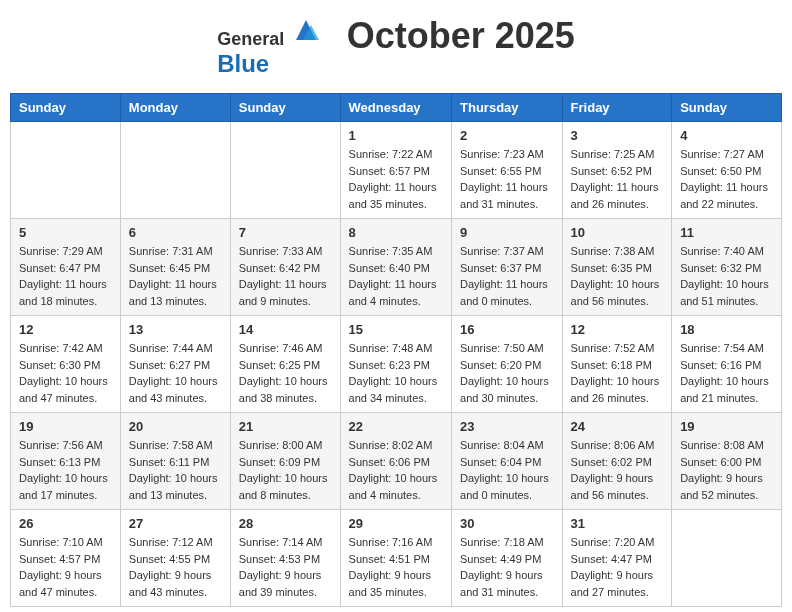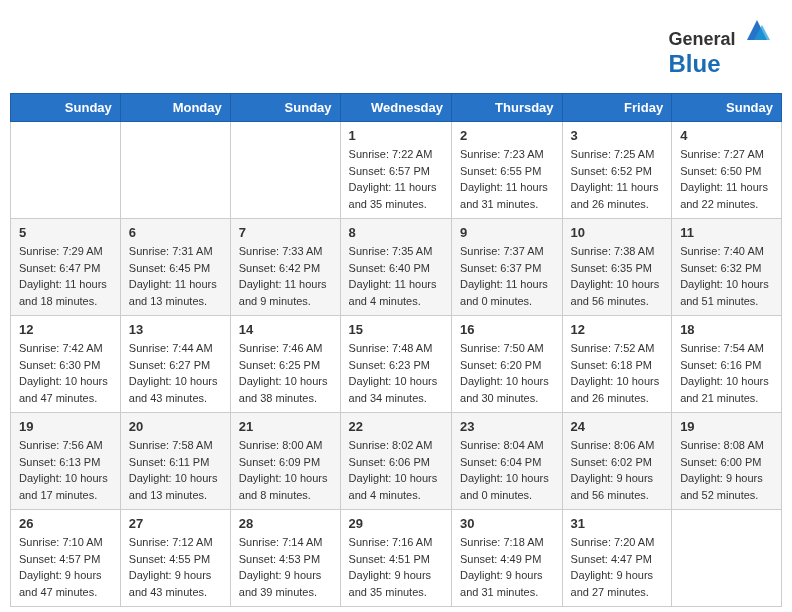--- a/index.html
+++ b/index.html
@@ -5,24 +5,25 @@
     * { box-sizing: border-box; margin: 0; padding: 0; }
     body {
       font-family: Arial, sans-serif;
       background: #fff;
       width: 792px;
       min-height: 612px;
       padding: 10px;
     }
     .header {
       display: flex;
-      justify-content: flex-end;
+      justify-content: center;
       align-items: flex-start;
       margin-bottom: 10px;
       padding: 5px 10px;
+      gap: 26px;
     }
     .logo {
       display: flex;
       align-items: center;
     }
     .logo-text-general {
       font-size: 18px;
       font-weight: bold;
       color: #333;
     }
@@ -49,21 +50,21 @@
       color: #555;
     }
     .calendar {
       width: 100%;
       border-collapse: collapse;
       border: 1px solid #ccc;
     }
     .calendar th {
       background-color: #2673c8;
       color: white;
-      text-align: right;
+      text-align: left;
       padding: 6px 8px;
       font-size: 13px;
       font-weight: bold;
       border: 1px solid #1a5fa8;
     }
     .calendar td {
       vertical-align: top;
       padding: 6px 8px;
       border: 1px solid #ccc;
       font-size: 11px;
@@ -97,20 +98,21 @@
       <span class="logo-text-general">General</span>
       <svg class="logo-icon" viewBox="0 0 30 30" xmlns="http://www.w3.org/2000/svg">
         <polygon points="5,25 15,5 25,25" fill="#2673c8"></polygon>
         <polygon points="12,25 20,10 28,25" fill="#1a9cd8" opacity="0.7"></polygon>
       </svg>
       <br>
       <span class="logo-text-blue">Blue</span>
     </div>
   </div>
   <div class="title-block">
+    <div class="month-title">October 2025</div>
   </div>
 </div>
 
 <table class="calendar">
   <thead>
     <tr>
     <th>Sunday</th>
         <th>Monday</th>
         <th>Sunday</th>
         <th>Wednesday</th>

